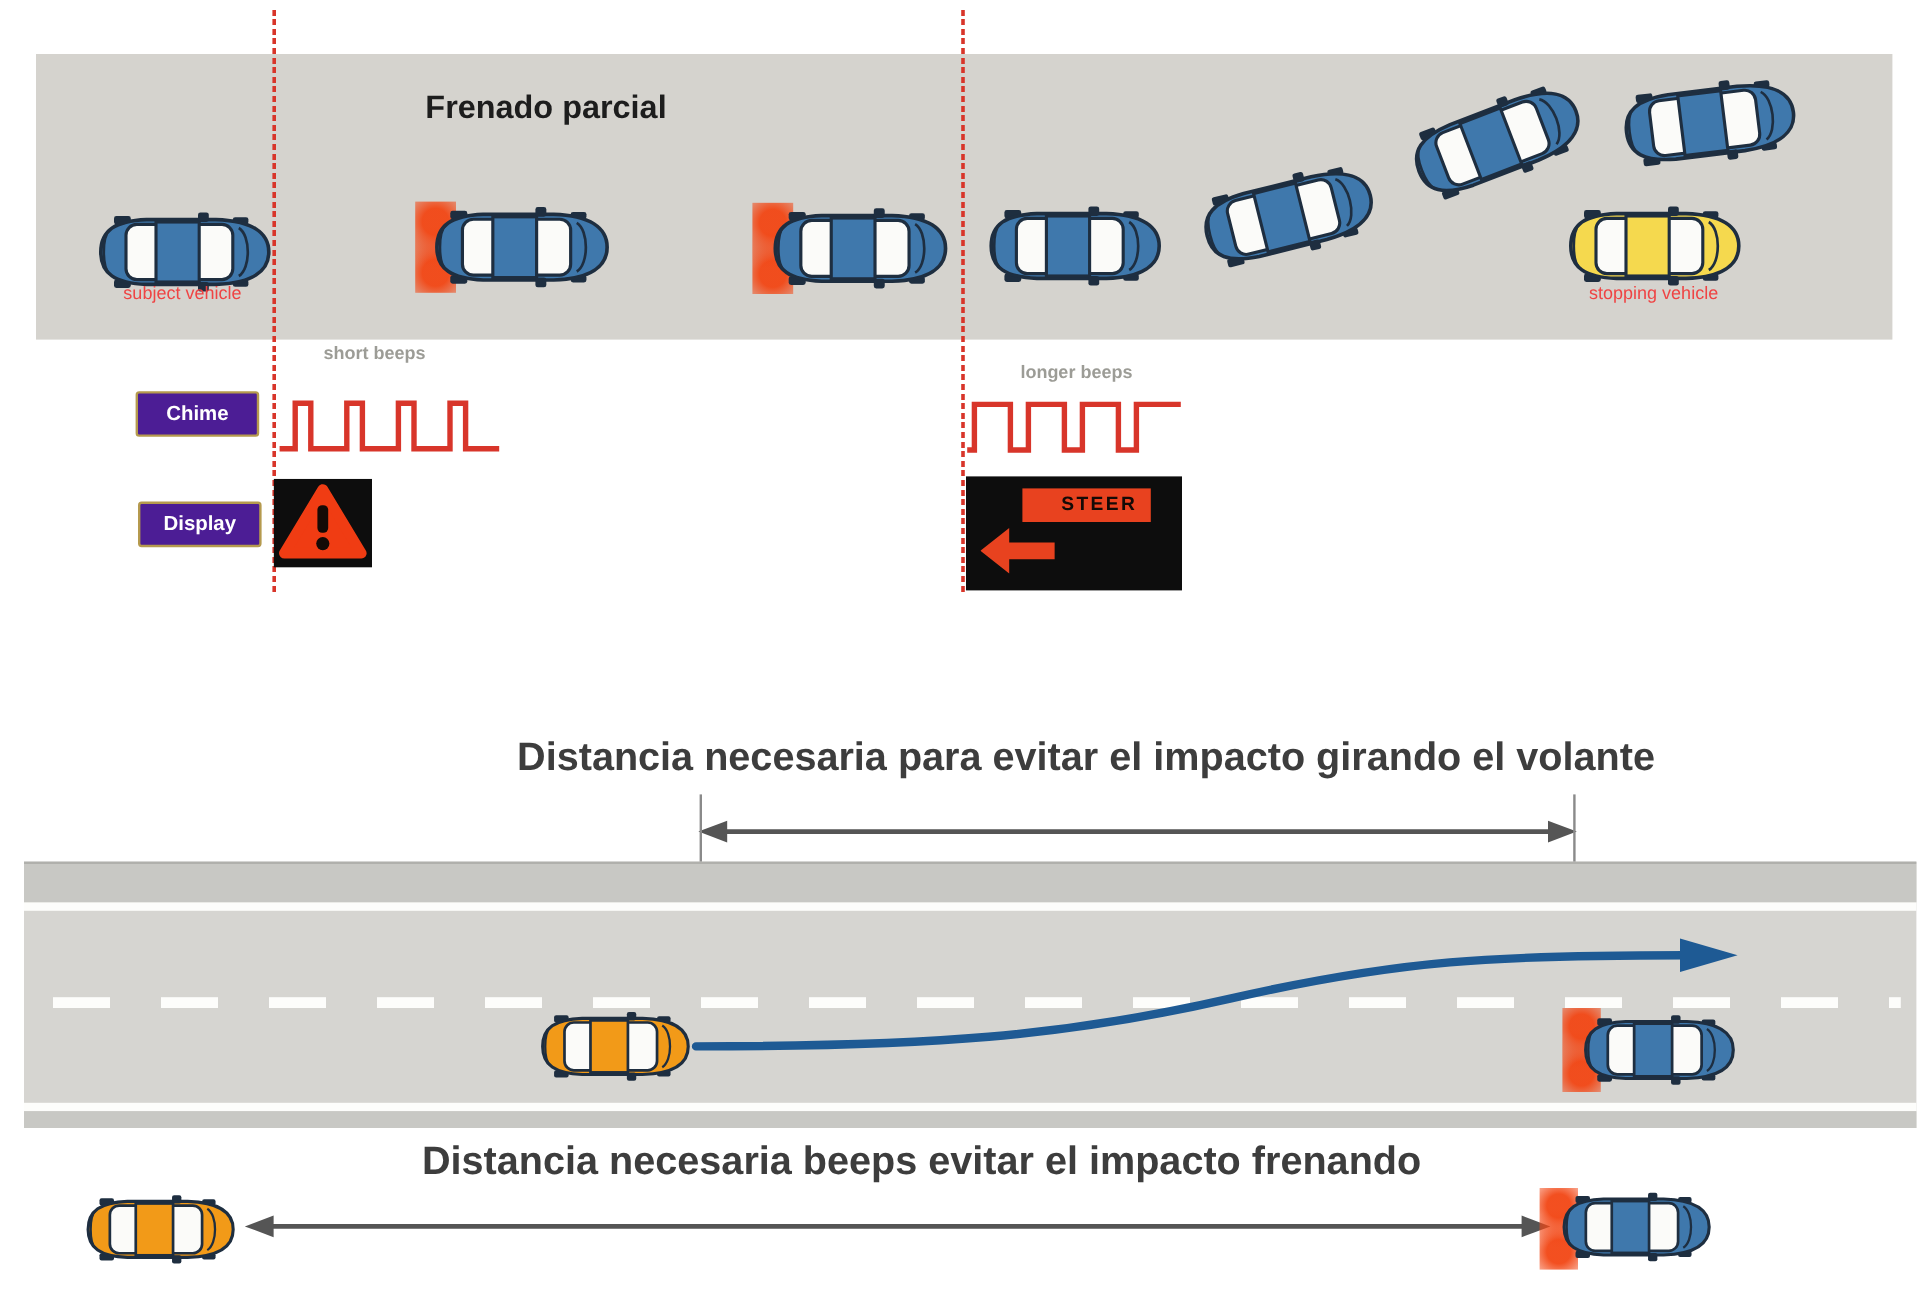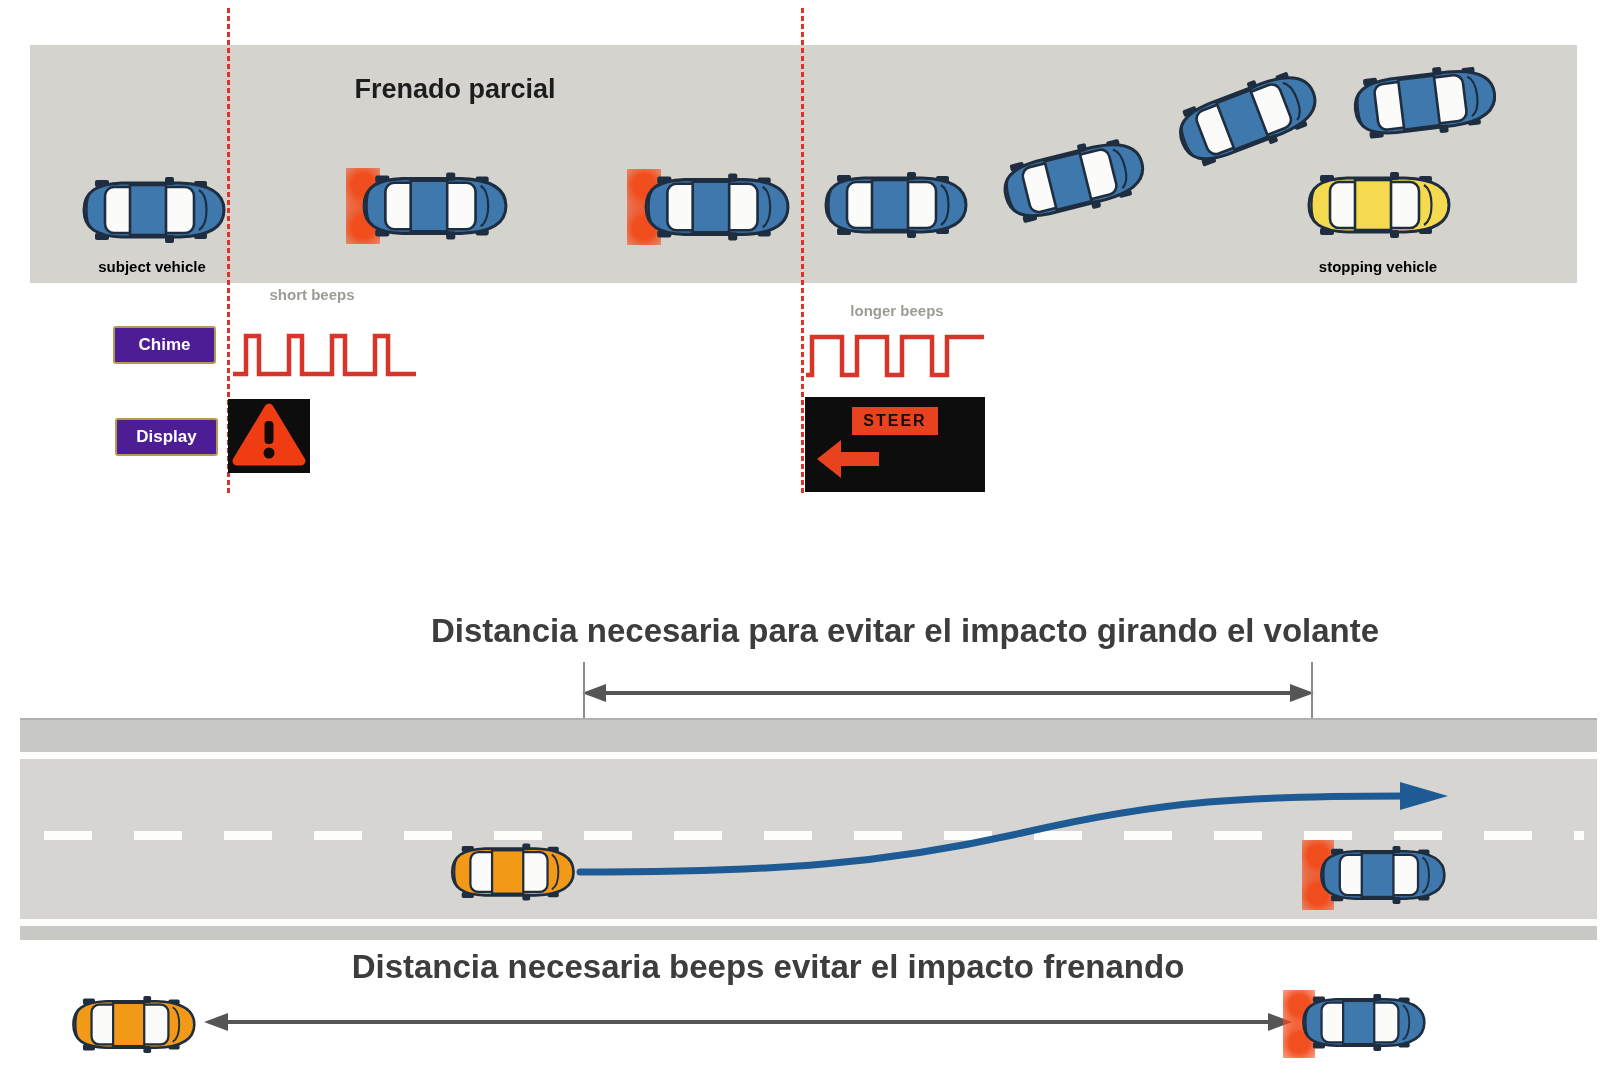--- a/index.html
+++ b/index.html
@@ -5,41 +5,41 @@
   html,body{margin:0;padding:0;background:#fff;}
   .stage{position:relative;width:1600px;height:1088px;background:#ffffff;overflow:hidden;
          font-family:"Liberation Sans",sans-serif;}
   .abs{position:absolute;}
 
   
   .panel{left:30px;top:45px;width:1547px;height:238px;background:#d5d3ce;}
   .dotline{width:3px;top:8px;height:486px;
            background:repeating-linear-gradient(to bottom,#d8352a 0 5px,rgba(0,0,0,0) 5px 8px);}
   .zone-title{top:74px;transform:translateX(-50%);font-size:27px;font-weight:600;color:#1d1d1d;white-space:nowrap;}
-  .veh-label{top:258px;transform:translateX(-50%);font-size:15px;font-weight:700;color:#000000;white-space:nowrap;}
+  .veh-label{top:236px;transform:translateX(-50%);font-size:15px;font-weight:400;color:#ef4444;white-space:nowrap;}
 
   
   .car{position:absolute;overflow:visible;}
   .car-blue{color:#3f78ac;}
   .car-yellow{color:#f5d94e;}
   .car-orange{color:#f29a18;}
   .glow{position:absolute;
     background-image:
       radial-gradient(circle at 50% 22%, rgba(242,70,20,.95) 0 18%, rgba(242,70,20,0) 62%),
       radial-gradient(circle at 50% 78%, rgba(242,70,20,.95) 0 18%, rgba(242,70,20,0) 62%);}
 
   
   .badge{width:99px;height:34px;background:#4c1d95;border:2px solid #b59a4e;border-radius:3px;
          display:flex;align-items:center;justify-content:center;
          color:#fff;font-size:17px;font-weight:700;}
   .beep-label{transform:translateX(-50%);font-size:15px;font-weight:700;color:#9c9c96;white-space:nowrap;}
   .steer-box{left:805px;top:397px;width:180px;height:95px;background:#0d0d0d;}
   .steer-tag{position:absolute;left:47px;top:10px;width:86px;height:28px;background:#e8421f;
              display:flex;align-items:center;justify-content:center;
-             color:#140a06;font-size:16px;font-weight:700;letter-spacing:2px;}
+             color:#140a06;font-size:16px;font-weight:700;letter-spacing:2px;padding-left:21px;}
 
   
   .dist-title{transform:translateX(-50%);font-size:33px;font-weight:600;color:#3d3d3d;white-space:nowrap;}
   .road{left:20px;top:718px;width:1577px;height:220px;background:#d6d5d1;border-top:2px solid #b0b0ac;}
   .road-strip{position:absolute;left:0;width:100%;background:#c8c8c4;}
   .road-white{position:absolute;left:0;width:100%;height:7px;background:#fdfdfb;}
   .road-dash{position:absolute;left:24px;width:1540px;height:9px;
              background:repeating-linear-gradient(to right,#fdfdfb 0 48px,rgba(0,0,0,0) 48px 90px);}
   .vline{width:2px;background:#8a8a8a;}
 </style>

